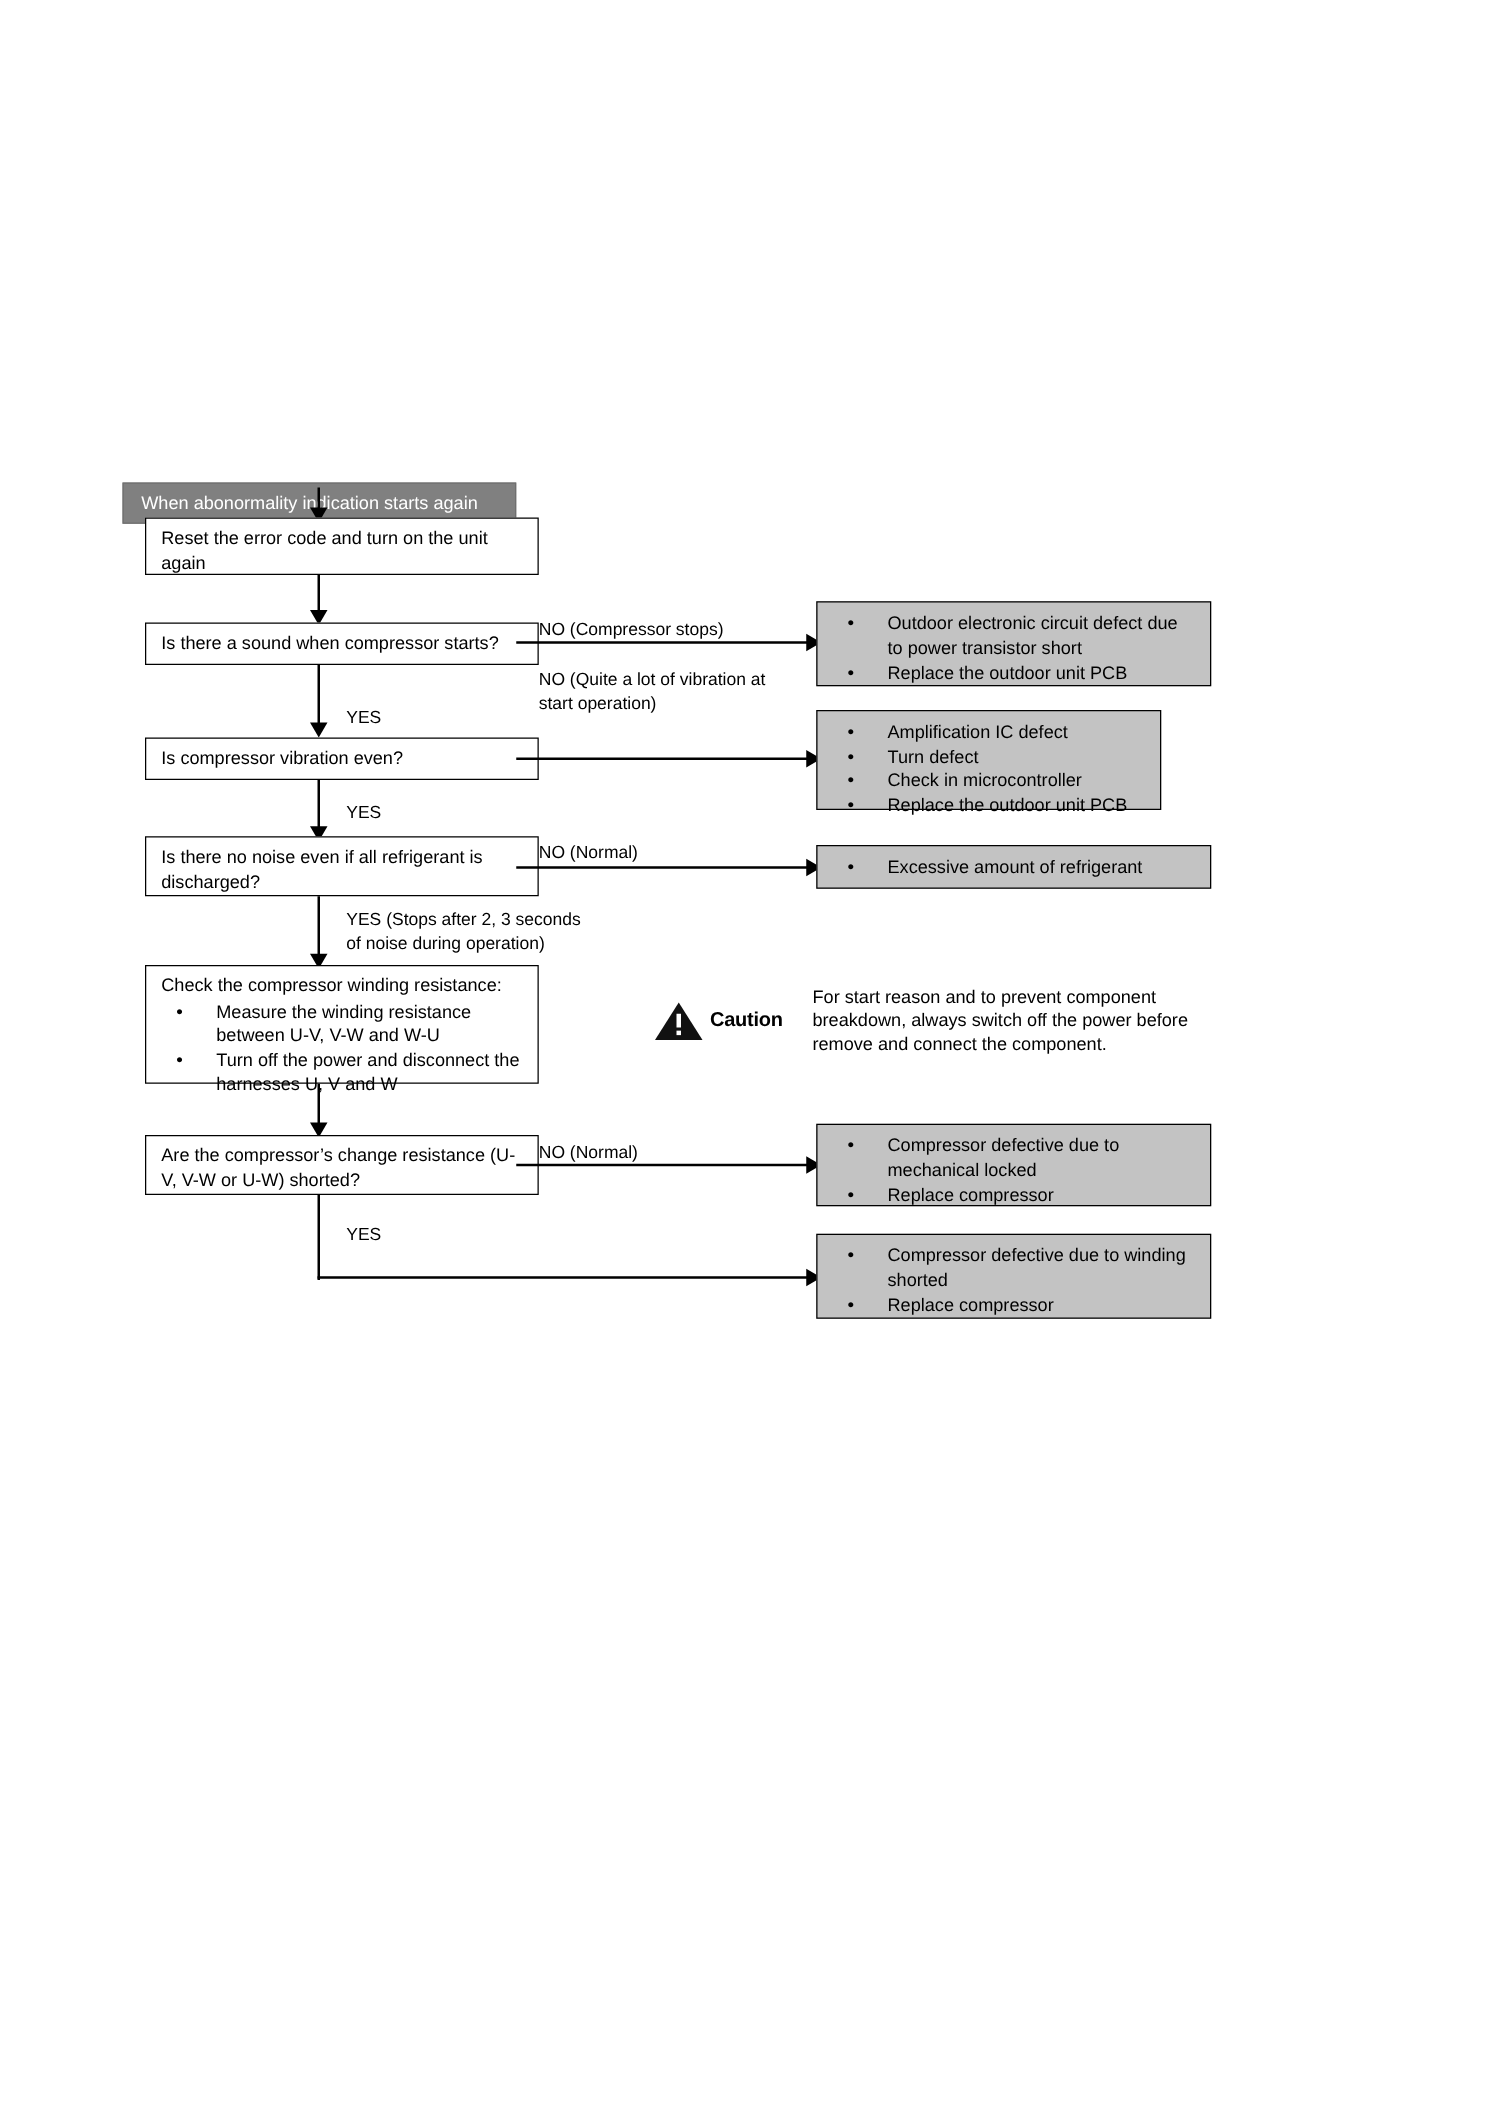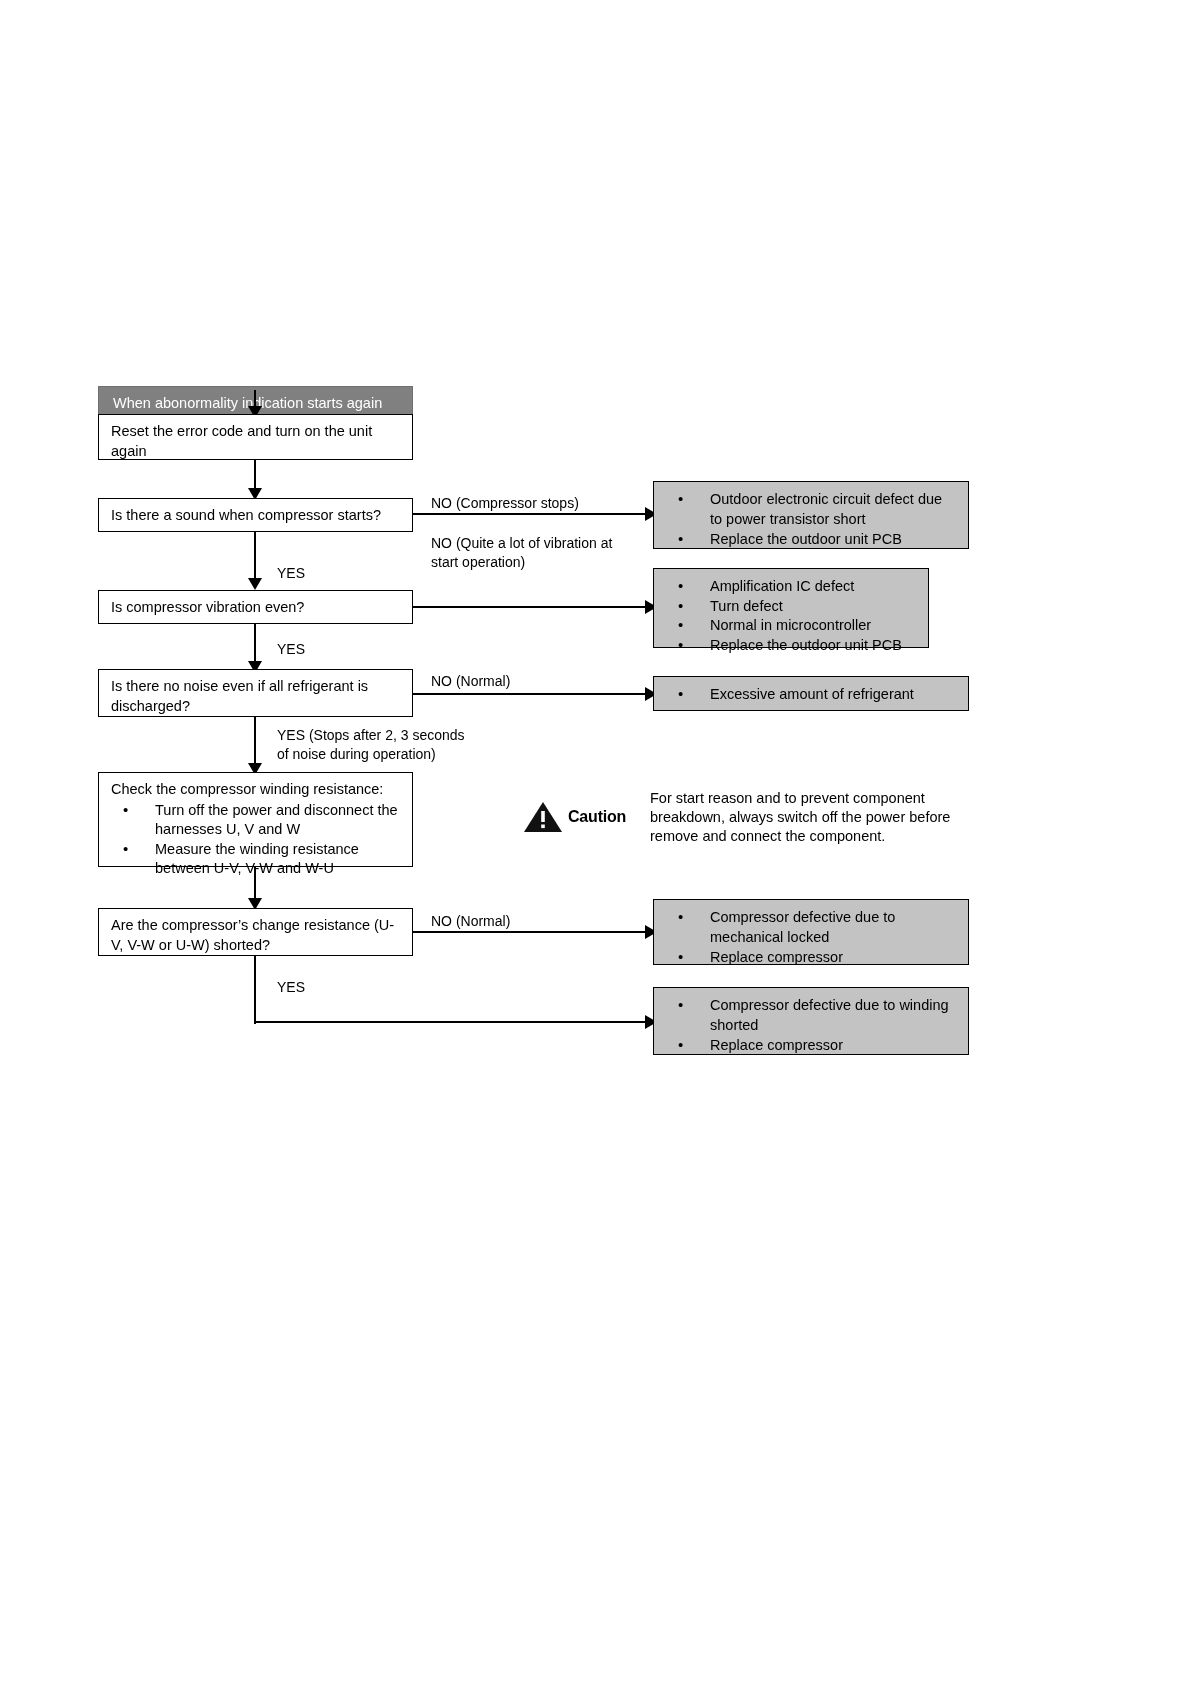--- a/index.html
+++ b/index.html
@@ -25,20 +25,21 @@
     position: absolute;
     box-sizing: border-box;
     font-size: 14.5px;
     line-height: 1.35;
   }
   
   .box-white {
     background: #ffffff;
     border: 1.6px solid #000000;
     padding: 7px 10px 7px 12px;
+    margin-left: 18px;
   }
   
   .box-gray {
     background: #c3c3c3;
     border: 1.6px solid #000000;
     padding: 8px 10px 8px 12px;
   }
   
   .box-header {
     background: #808080;
@@ -178,22 +179,22 @@
   <div class="edge-label" style="left:431px; top:672px;">NO (Normal)</div>
 
   <div class="vline" style="left:254px; top:717px; height:50px;"></div>
   <div class="arrow-down" style="left:248px; top:763px;"></div>
   <div class="edge-label" style="left:277px; top:726px;">YES (Stops after 2, 3 seconds
 of noise during operation)</div>
 
   <div class="node box-white" style="left:98px; top:772px; width:315px; height:95px;">
     <div class="lead-line">Check the compressor winding resistance:</div>
     <ul class="blist tight">
+      <li>Measure the winding resistance between U-V, V-W and W-U</li>
       <li>Turn off the power and disconnect the harnesses U, V and W</li>
-      <li>Measure the winding resistance between U-V, V-W and W-U</li>
     </ul>
   </div>
 
   <div class="vline" style="left:254px; top:867px; height:35px;"></div>
   <div class="arrow-down" style="left:248px; top:898px;"></div>
 
   <div class="node box-white" style="left:98px; top:908px; width:315px; height:48px;">
     <span>Are the compressor’s change resistance (U-V, V-W or U-W) shorted?</span>
   </div>
 
@@ -210,21 +211,21 @@
     <ul class="blist">
       <li>Outdoor electronic circuit defect due to power transistor short</li>
       <li>Replace the outdoor unit PCB</li>
     </ul>
   </div>
 
   <div class="node box-gray" style="left:653px; top:568px; width:276px; height:80px;">
     <ul class="blist tight">
       <li>Amplification IC defect</li>
       <li>Turn defect</li>
-      <li>Normal in microcontroller</li>
+      <li>Check in microcontroller</li>
       <li>Replace the outdoor unit PCB</li>
     </ul>
   </div>
 
   <div class="node box-gray" style="left:653px; top:676px; width:316px; height:35px;">
     <ul class="blist">
       <li>Excessive amount of refrigerant</li>
     </ul>
   </div>
 

